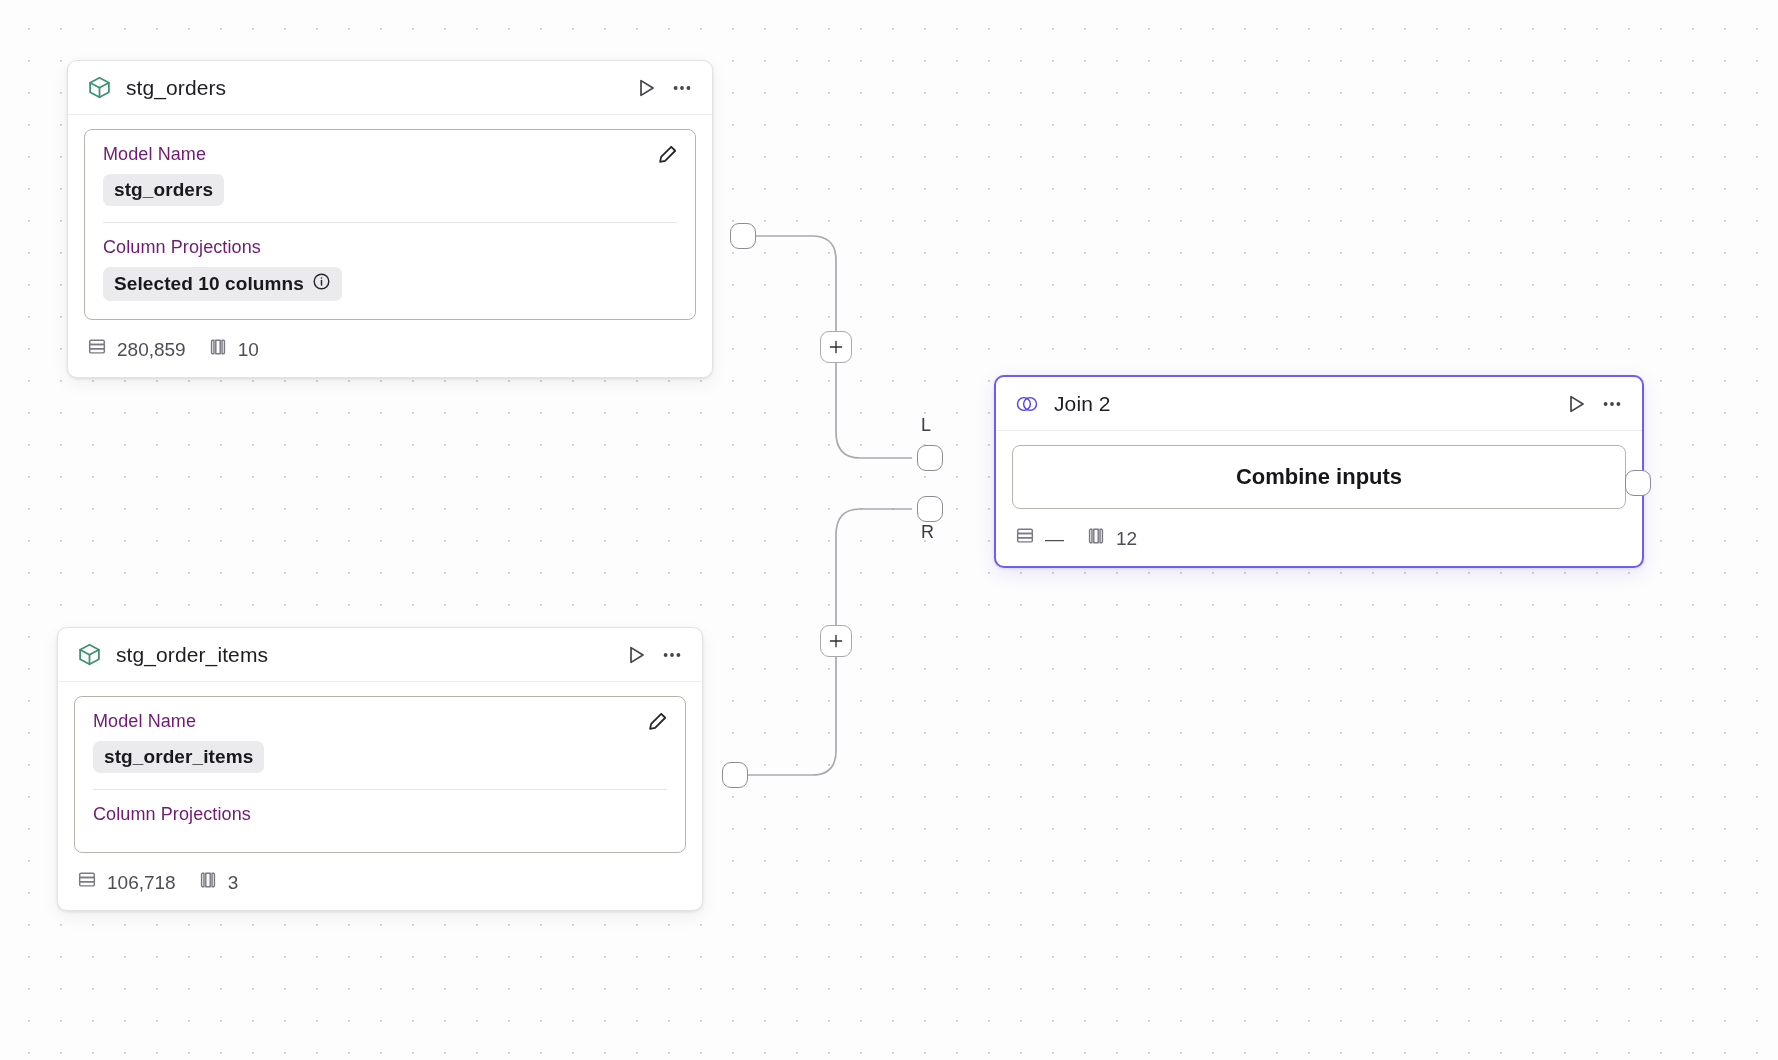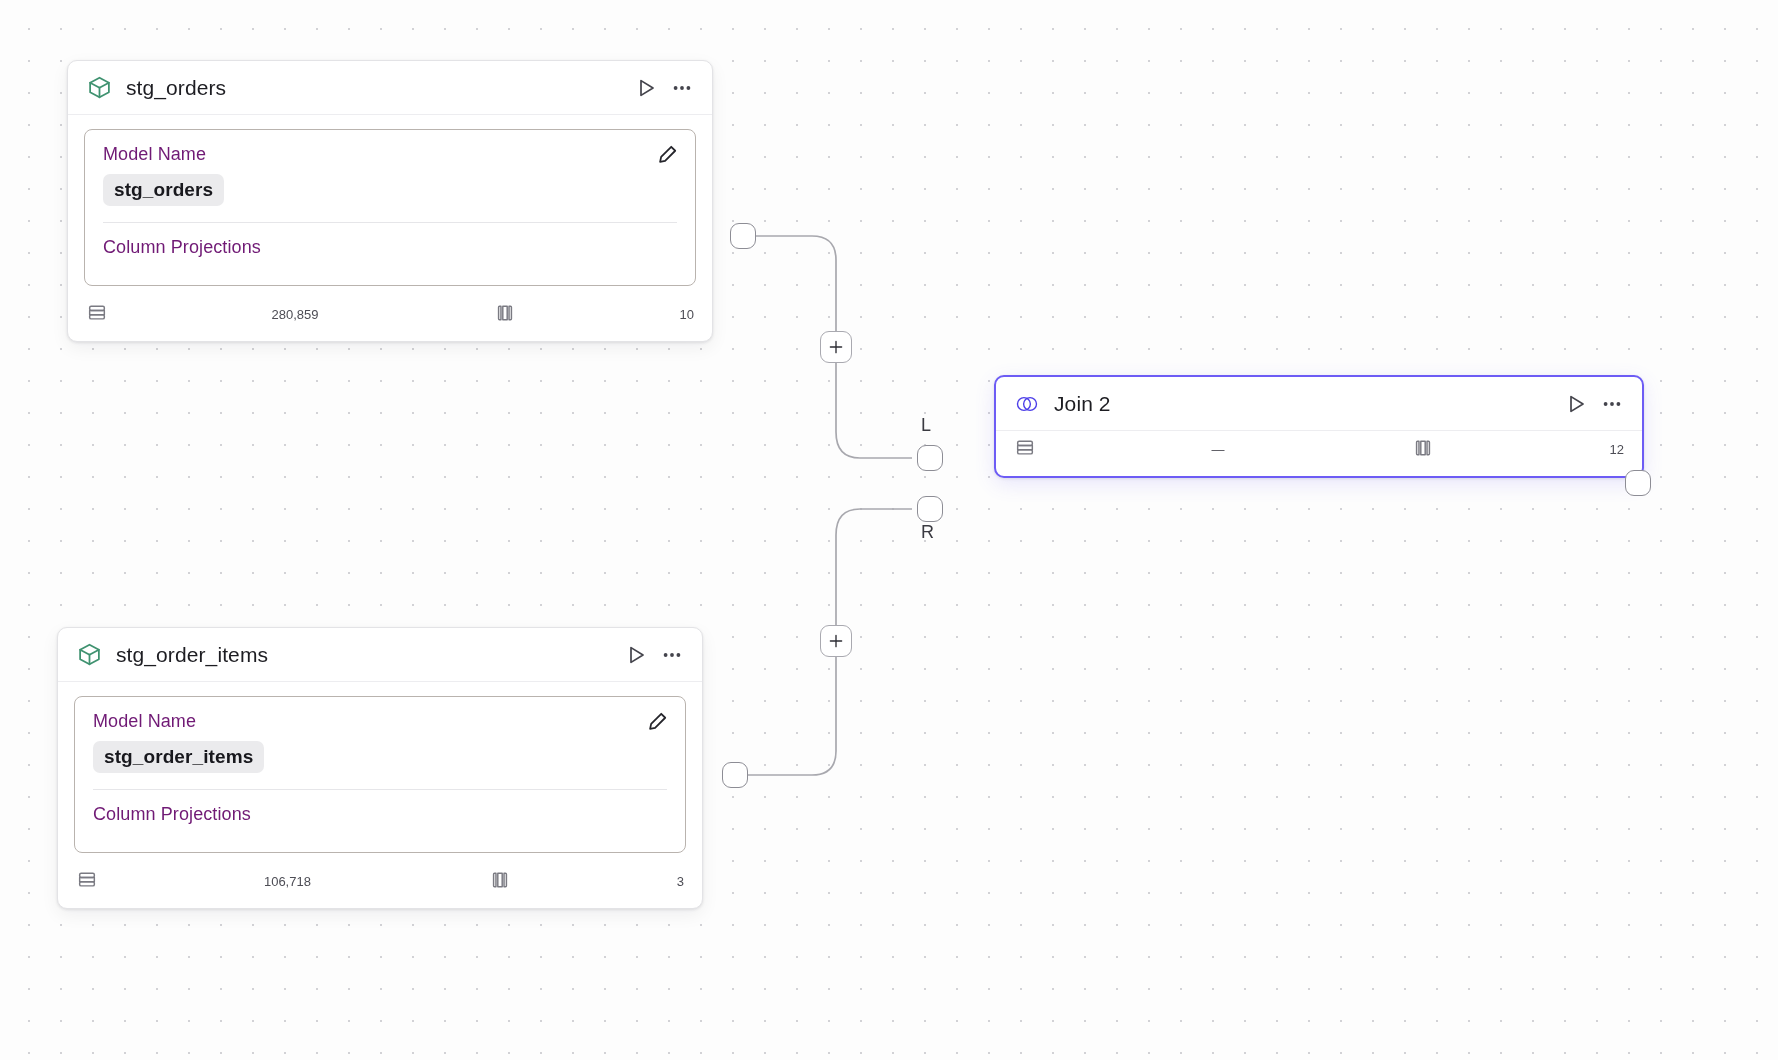--- a/index.html
+++ b/index.html
@@ -121,24 +121,25 @@
     position: absolute;
     right: 14px;
     top: 12px;
     width: 26px; height: 26px;
     cursor: pointer;
   }
 
   .node-foot {
     display: flex;
     align-items: center;
-    justify-content: space-between;
+    justify-content: flex-start;
+    gap: 9px;
     padding: 6px 18px 14px 18px;
     color: #6d6d75;
-    font-size: 13px;
+    font-size: 19px;
   }
   .foot-val { color: #4d4d55; margin-right: 12px; }
   .foot-val:last-child { margin-right: 0; }
 
   
   .combine-box {
     border: 1px solid #b9b3ae;
     border-radius: 8px;
     height: 62px;
     display: flex;
@@ -226,20 +227,30 @@
           <svg width="25" height="25" viewBox="0 0 24 24" fill="none" stroke="#25252b" stroke-width="1.7" stroke-linejoin="round" stroke-linecap="round">
             <path d="M15.6 4.6l3.8 3.8-9.7 9.7-4.8 1 1-4.8Z"></path>
           </svg>
         </span>
         <div class="panel-row-label">Model Name</div>
         <span class="chip">
           <span>stg_orders</span>
         </span>
         <div class="panel-divider"></div>
         <div class="panel-row-label">Column Projections</div>
+        <span class="chip">
+          <span>Selected 10 columns</span>
+          <span>
+            <svg width="19" height="19" viewBox="0 0 24 24" fill="none" stroke="#25252b" stroke-width="1.8" stroke-linecap="round">
+              <circle cx="12" cy="12" r="9.2"></circle>
+              <path d="M12 10.8v5.6"></path>
+                <circle cx="12" cy="7.6" r="1.05" fill="#25252b" stroke="none"></circle>
+            </svg>
+          </span>
+        </span>
       </div>
     </div>
 
     <div class="node-foot">
       <span>
         <svg width="22" height="22" viewBox="0 0 24 24" fill="none" stroke="#7a7a82" stroke-width="1.6" stroke-linejoin="round">
           <rect x="4" y="4.6" width="16" height="4.6" rx="1.6"></rect>
           <rect x="4" y="9.2" width="16" height="4.6" rx="0"></rect>
           <rect x="4" y="13.8" width="16" height="4.6" rx="1.6"></rect>
         </svg>
@@ -338,20 +349,25 @@
       </span>
       <span class="head-btn">
         <svg width="24" height="24" viewBox="0 0 24 24" fill="#44444c">
           <circle cx="5.6" cy="12" r="1.9"></circle>
             <circle cx="12" cy="12" r="1.9"></circle>
             <circle cx="18.4" cy="12" r="1.9"></circle>
         </svg>
       </span>
     </div>
 
+    <div class="node-body">
+      <div class="combine-box">
+        <span>Combine inputs</span>
+      </div>
+    </div>
 
     <div class="node-foot">
       <span>
         <svg width="22" height="22" viewBox="0 0 24 24" fill="none" stroke="#7a7a82" stroke-width="1.6" stroke-linejoin="round">
           <rect x="4" y="4.6" width="16" height="4.6" rx="1.6"></rect>
           <rect x="4" y="9.2" width="16" height="4.6" rx="0"></rect>
           <rect x="4" y="13.8" width="16" height="4.6" rx="1.6"></rect>
         </svg>
       </span>
       <span class="foot-val">—</span>

